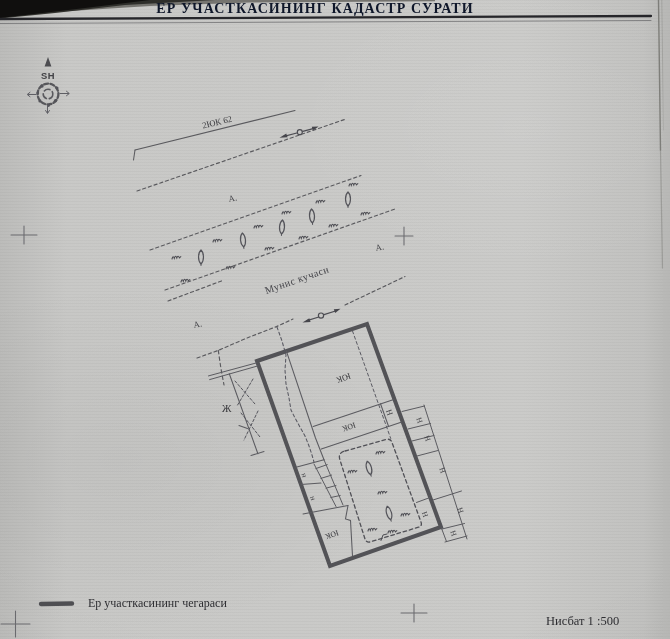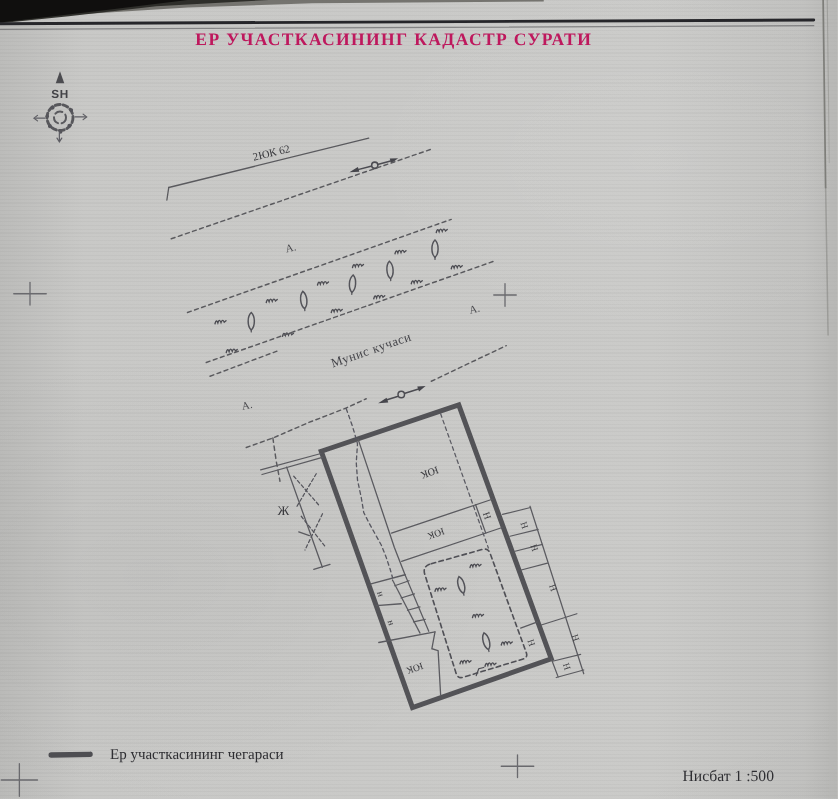--- a/index.html
+++ b/index.html
@@ -16,21 +16,21 @@
 </style>
 </head>
 <body>
 
 <svg class="abs" style="left:0;top:0" width="670" height="30" viewBox="0 0 670 30">
   <polygon points="0,0 435,0 435,1.2 250,2.6 150,6 55,12 0,17.5" fill="#55534d" opacity="0.72"></polygon>
   <polygon points="0,0 215,0 125,5 55,13 0,18.5" fill="#2a2a26" opacity="0.95"></polygon>
   <polygon points="0,0 150,0 85,8 0,18" fill="#100f0e"></polygon>
 </svg>
 
-<div class="abs" style="left:0px;top:1px;width:630px;text-align:center;font-size:14px;font-weight:bold;letter-spacing:1.1px;color:#be185d;margin-top:24px;">ЕР УЧАСТКАСИНИНГ КАДАСТР СУРАТИ</div>
+<div class="abs" style="left:0px;top:1px;width:630px;text-align:center;font-size:14px;font-weight:bold;letter-spacing:1.1px;color:#0f172a;">ЕР УЧАСТКАСИНИНГ КАДАСТР СУРАТИ</div>
 
 <svg class="abs" id="map" style="left:0;top:0;filter:blur(0.45px)" width="670" height="639" viewBox="0 0 670 639" fill="none" stroke-linecap="round">
 <defs>
   <g id="tree">
     <path d="M0,-7 C3.3,-3.9 3.3,3.9 0,7 C-3.3,3.9 -3.3,-3.9 0,-7 Z" stroke="#54545a" stroke-width="1.2"></path>
     <path d="M0,7 L0,8.5" stroke="#54545a" stroke-width="1"></path>
   </g>
   <path id="grass" d="M0,4 Q1,0 2.3,3.3 Q3.4,-0.5 4.8,3 Q6,-0.3 7.4,2.8 L8.8,1.6" stroke="#4c4c52" stroke-width="1.1"></path>
 </defs>
 

